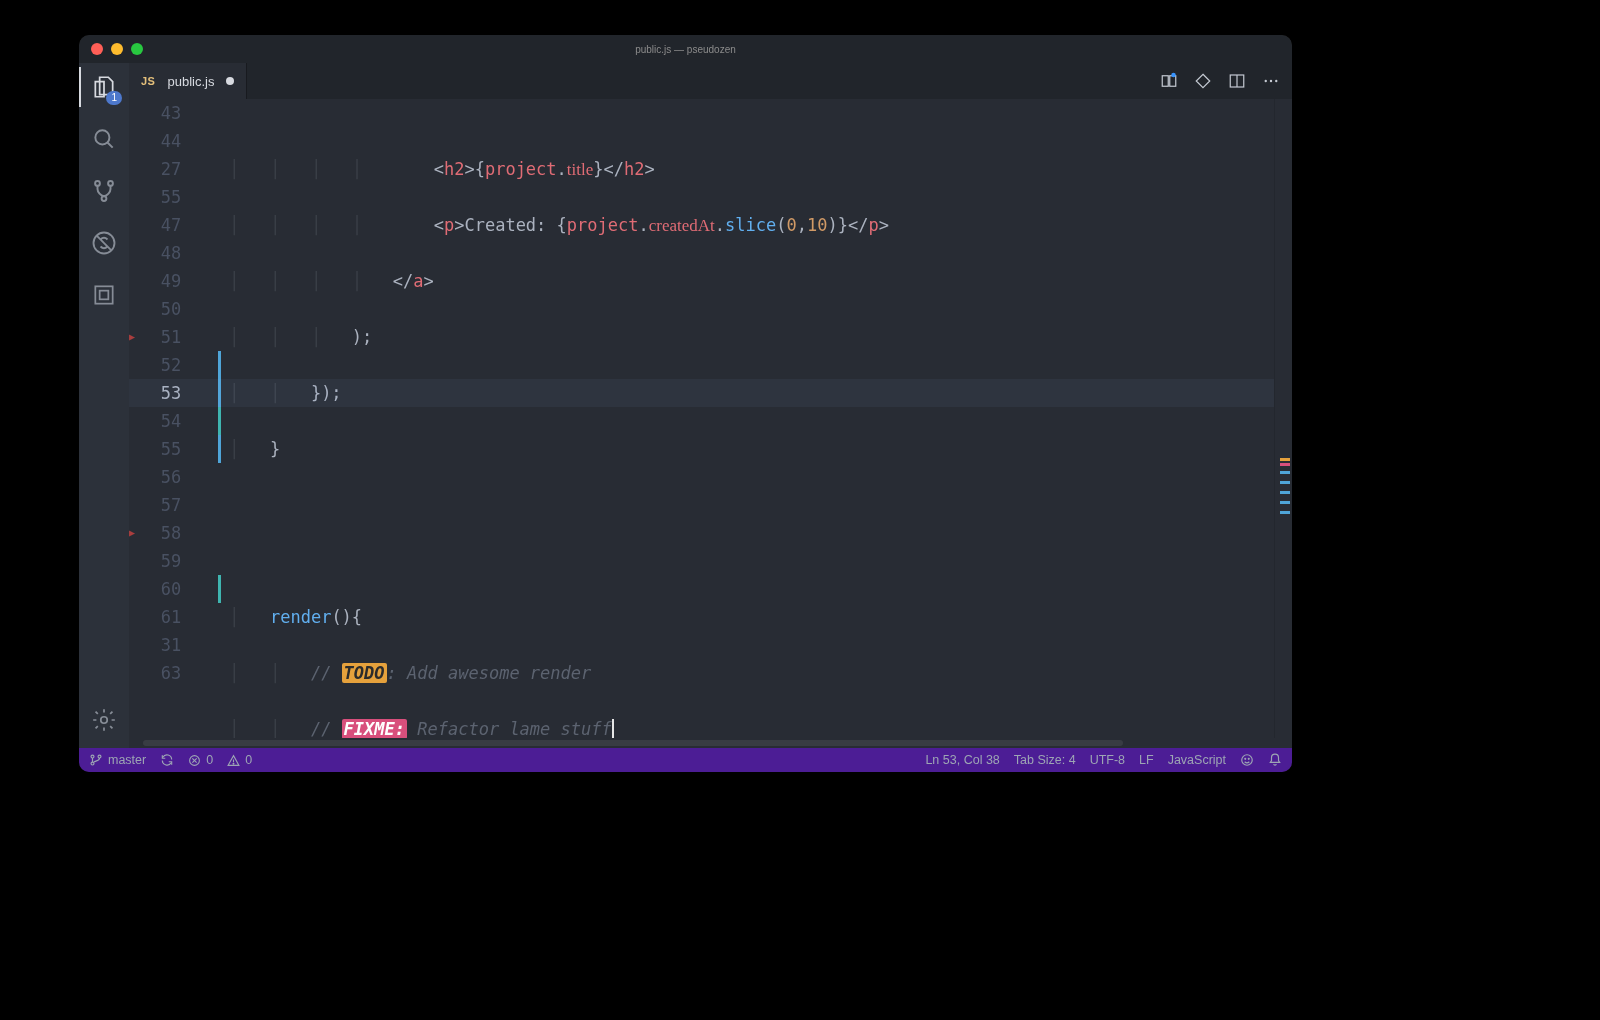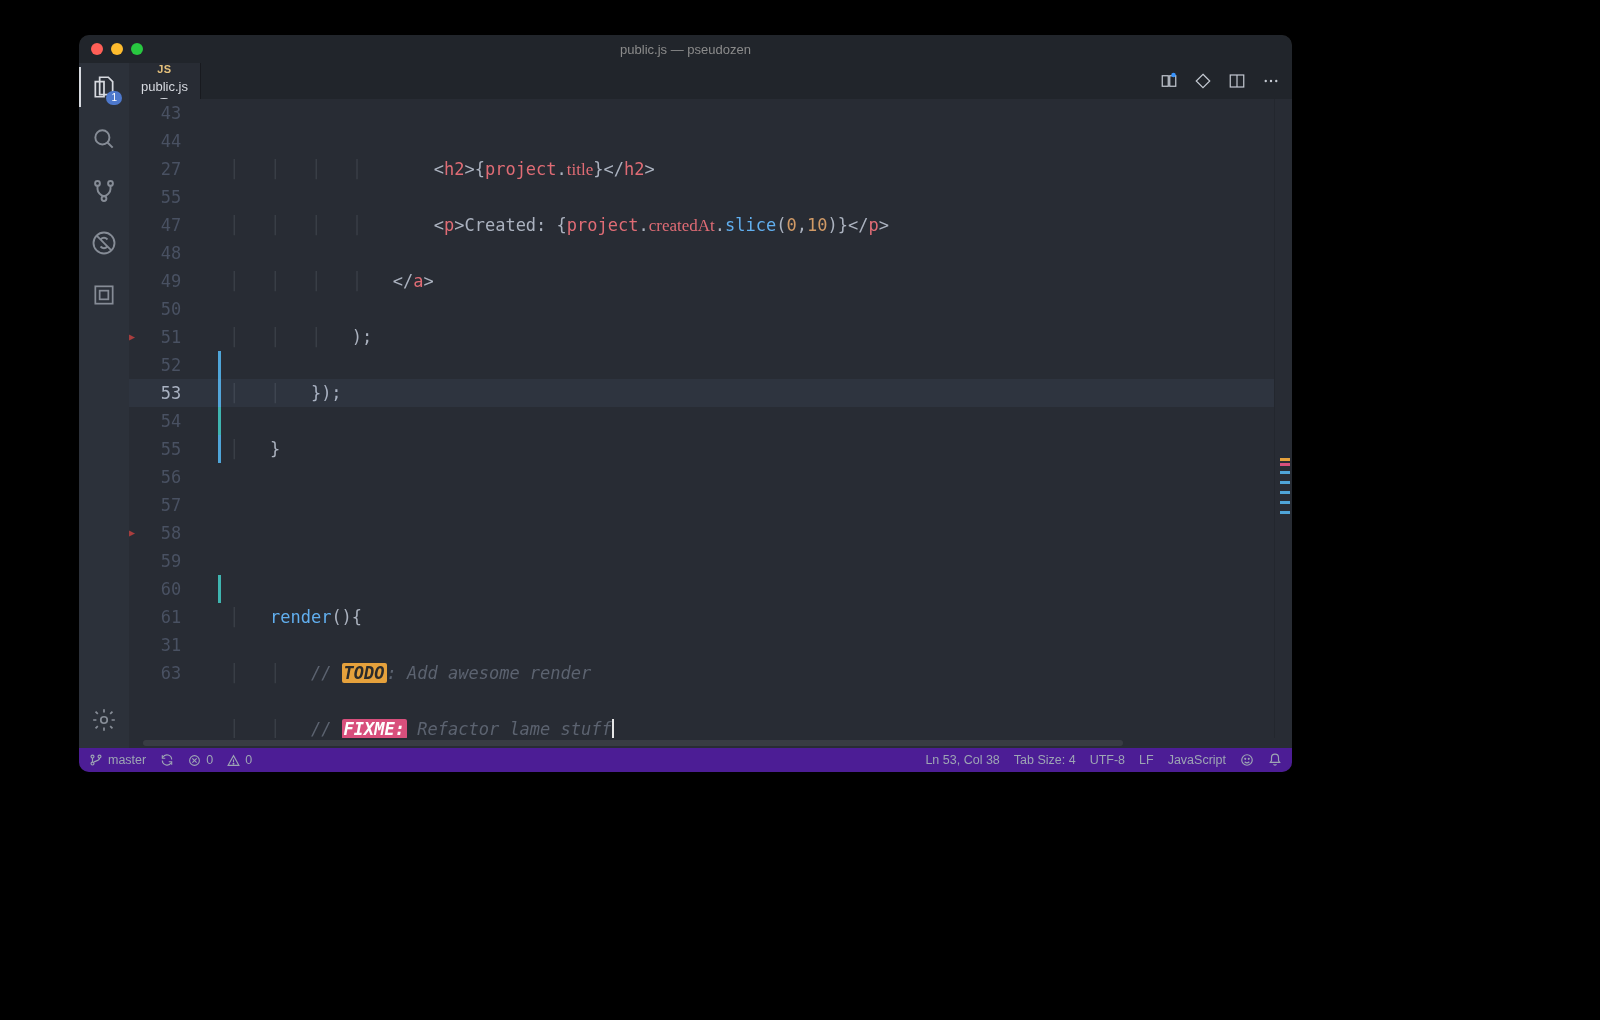--- a/index.html
+++ b/index.html
@@ -38,21 +38,21 @@
     padding-left: 12px;
   }
   .tl { width: 12px; height: 12px; border-radius: 50%; }
   .tl.red { background: #ff5f57; }
   .tl.yellow { background: #febc2e; }
   .tl.green { background: #28c840; }
   .title-text {
     position: absolute;
     left: 0; right: 0;
     text-align: center;
-    font-size: 13px;
+    font-size: 10px;
     color: #8b8b8b;
     pointer-events: none;
   }
   .body-area {
     flex: 1;
     display: flex;
     min-height: 0;
   }
   .activity-bar {
     width: 50px;
@@ -111,24 +111,23 @@
     display: flex;
     align-items: stretch;
   }
   .tab {
     display: flex;
     align-items: center;
     padding: 0 12px;
     background: #282c34;
     color: #d7dae0;
     font-size: 13px;
-    gap: 4px;
+    gap: 12px;
     border-right: 1px solid #181a1f;
     cursor: pointer;
-    flex-direction: column;
   }
   .tab .js-badge {
     color: #e5c07b;
     font-weight: 700;
     font-size: 11px;
     letter-spacing: 0.5px;
   }
   .tab .dirty-dot {
     width: 8px; height: 8px; border-radius: 50%; background: #d7dae0;
   }

